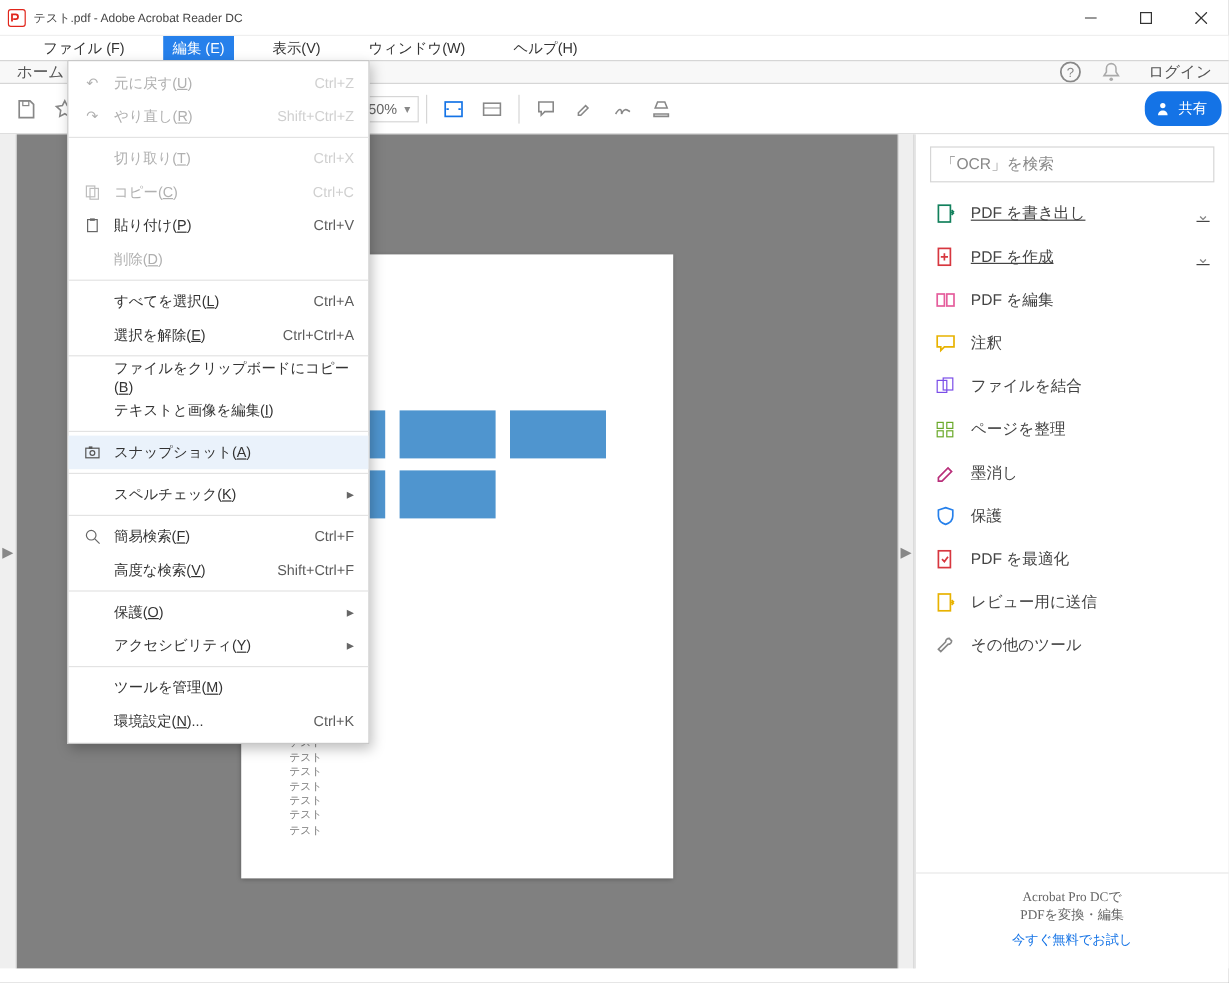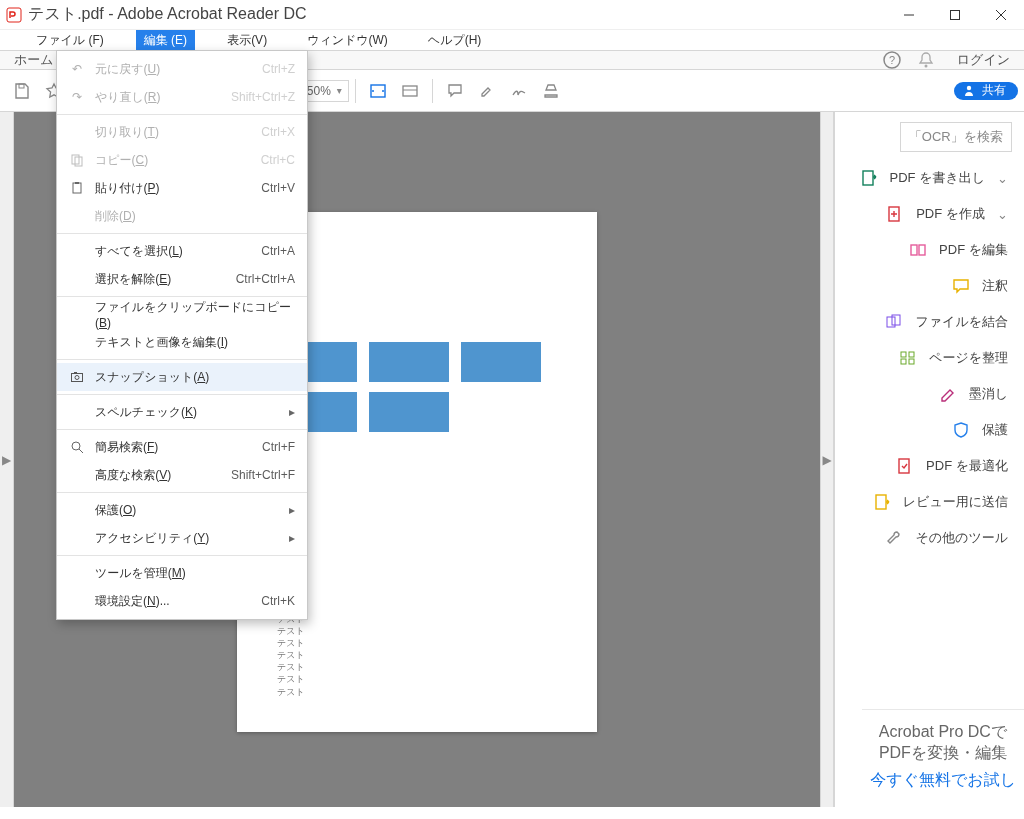--- a/index.html
+++ b/index.html
@@ -28,21 +28,21 @@
 
   
   .titlebar{
     height:30px;
     display:flex;
     align-items:center;
     padding:0 0 0 6px;
     border-bottom:1px solid #efefef;
   }
   .titlebar .app-icon{width:16px;height:16px;display:flex;align-items:center;justify-content:center;}
-  .titlebar .title{margin-left:6px;font-size:16px;color:#444;}
+  .titlebar .title{margin-left:6px;font-size:10px;color:#444;}
   .titlebar .win-buttons{margin-left:auto;display:flex;}
   .titlebar .win-btn{width:46px;height:30px;display:flex;align-items:center;justify-content:center;}
 
   
   .menubar{
     height:20px;
     display:flex;
     align-items:stretch;
     font-size:12px;
     color:#333;
@@ -75,52 +75,52 @@
     background:#fff;
     padding:0 6px;
   }
   .toolbar .tbtn{width:32px;height:32px;display:flex;align-items:center;justify-content:center;color:#666;border-radius:3px;}
   .toolbar .sep{width:1px;height:24px;background:var(--ui-border);margin:0 6px;}
   .toolbar .pages{display:flex;align-items:center;gap:4px;color:#666;}
   .toolbar .page-input{width:26px;height:22px;border:1px solid var(--ui-border);text-align:center;font-size:12px;color:#333;background:#fff;}
   .toolbar .zoom{display:flex;align-items:center;gap:2px;color:#666;font-size:12px;}
   .toolbar .zoom-val{border:1px solid var(--ui-border);height:22px;padding:0 6px;display:flex;align-items:center;gap:6px;}
   .toolbar .flexfill{flex:1;}
-  .toolbar .share{background:var(--blue);color:#fff;height:18px;border-radius:13px;display:flex;align-items:center;padding:0 12px 0 8px;gap:6px;font-size:12px;}
+  .toolbar .share{background:var(--blue);color:#fff;height:29px;border-radius:13px;display:flex;align-items:center;padding:0 12px 0 8px;gap:6px;font-size:12px;}
   .toolbar .share svg{display:block;}
 
   
   .content{
     position:relative;
     height:calc(819px - 30px - 20px - 32px - 42px);
     display:flex;
   }
   .viewer{flex:1;background:var(--grey-bg);position:relative;display:flex;justify-content:center;overflow:hidden;}
   .side-handle{width:14px;background:#efefef;border-left:1px solid var(--ui-border);border-right:1px solid var(--ui-border);display:flex;align-items:center;justify-content:center;color:#888;}
   .left-handle{width:14px;background:#efefef;border-right:1px solid var(--ui-border);display:flex;align-items:center;justify-content:center;color:#888;}
 
   .page{width:360px;height:520px;background:#fff;margin-top:100px;box-shadow:0 1px 4px rgba(0,0,0,.3);position:relative;}
   .page .blocks{position:absolute;top:130px;left:40px;right:40px;display:flex;flex-wrap:wrap;gap:10px 12px;}
   .page .blk{width:80px;height:40px;background:#4f95cf;}
   .page .textcol{position:absolute;left:40px;top:340px;font-size:9px;color:#777;line-height:1.35;}
 
   
   .rightpanel{
-    width:190px;
+    width:262px;
     background:#fff;
     border-left:1px solid var(--ui-border);
-    display:flex;flex-direction:column;align-items:flex-end;
+    display:flex;flex-direction:column;
   }
   .rightpanel .search{margin:10px 12px 8px;}
   .rightpanel .search .box{height:30px;border:1px solid var(--ui-border);display:flex;align-items:center;padding:0 8px;color:#888;font-size:13px;}
   .rightpanel .tool{height:36px;display:flex;align-items:center;gap:12px;padding:0 16px;font-size:13px;color:#444;}
-  .rightpanel .tool.expandable{justify-content:space-between;}
+  .rightpanel .tool.expandable{justify-content:space-between;text-decoration:underline;}
   .rightpanel .tool .lbl{display:flex;align-items:center;gap:12px;}
   .rightpanel .ticon{width:18px;height:18px;display:flex;align-items:center;justify-content:center;}
-  .rightpanel .footer{margin-top:auto;text-align:center;padding:12px 8px 16px;font-size:16px;color:#666;border-top:1px solid var(--panel-border);}
+  .rightpanel .footer{margin-top:auto;text-align:center;padding:12px 8px 16px;font-size:11px;color:#666;border-top:1px solid var(--panel-border);font-family:Liberation Serif, serif;}
   .rightpanel .footer .link{color:#1473e6;margin-top:6px;}
 
   
   .dropdown{
     position:absolute;
     left:56px;
     top:50px;
     width:252px;
     background:#fff;
     border:1px solid #c8c8c8;

